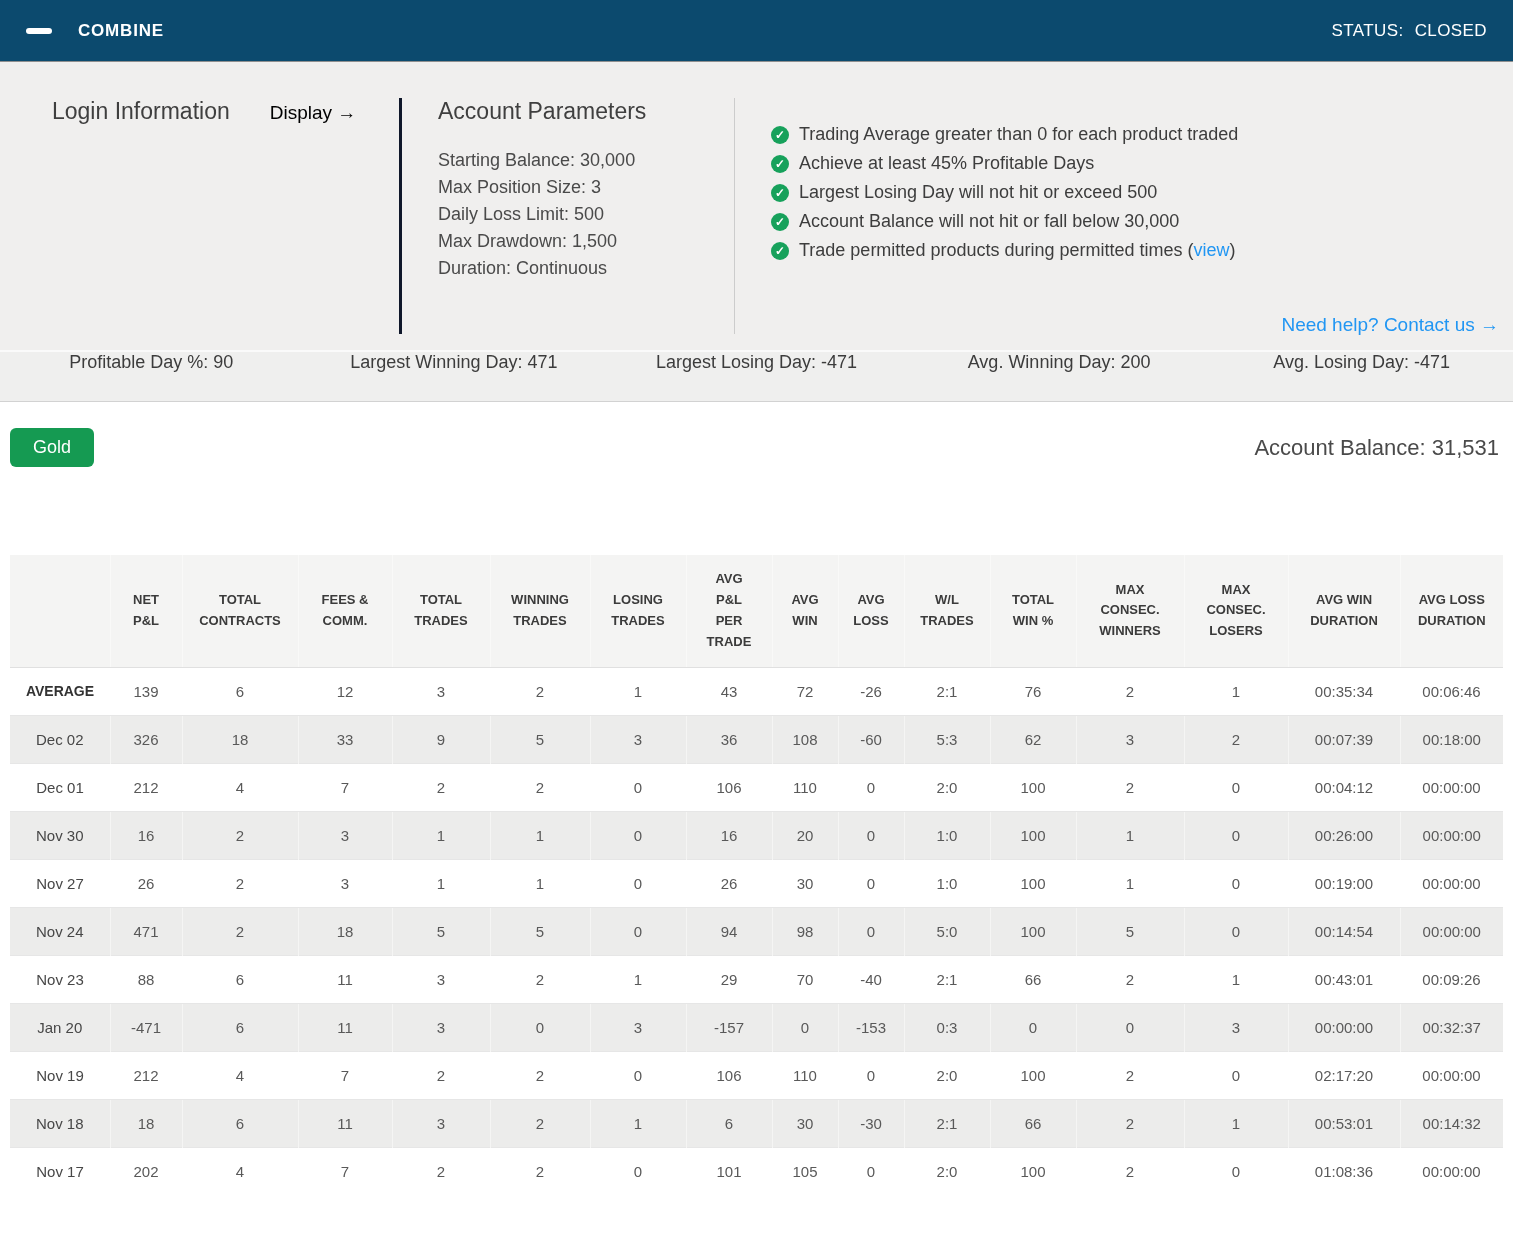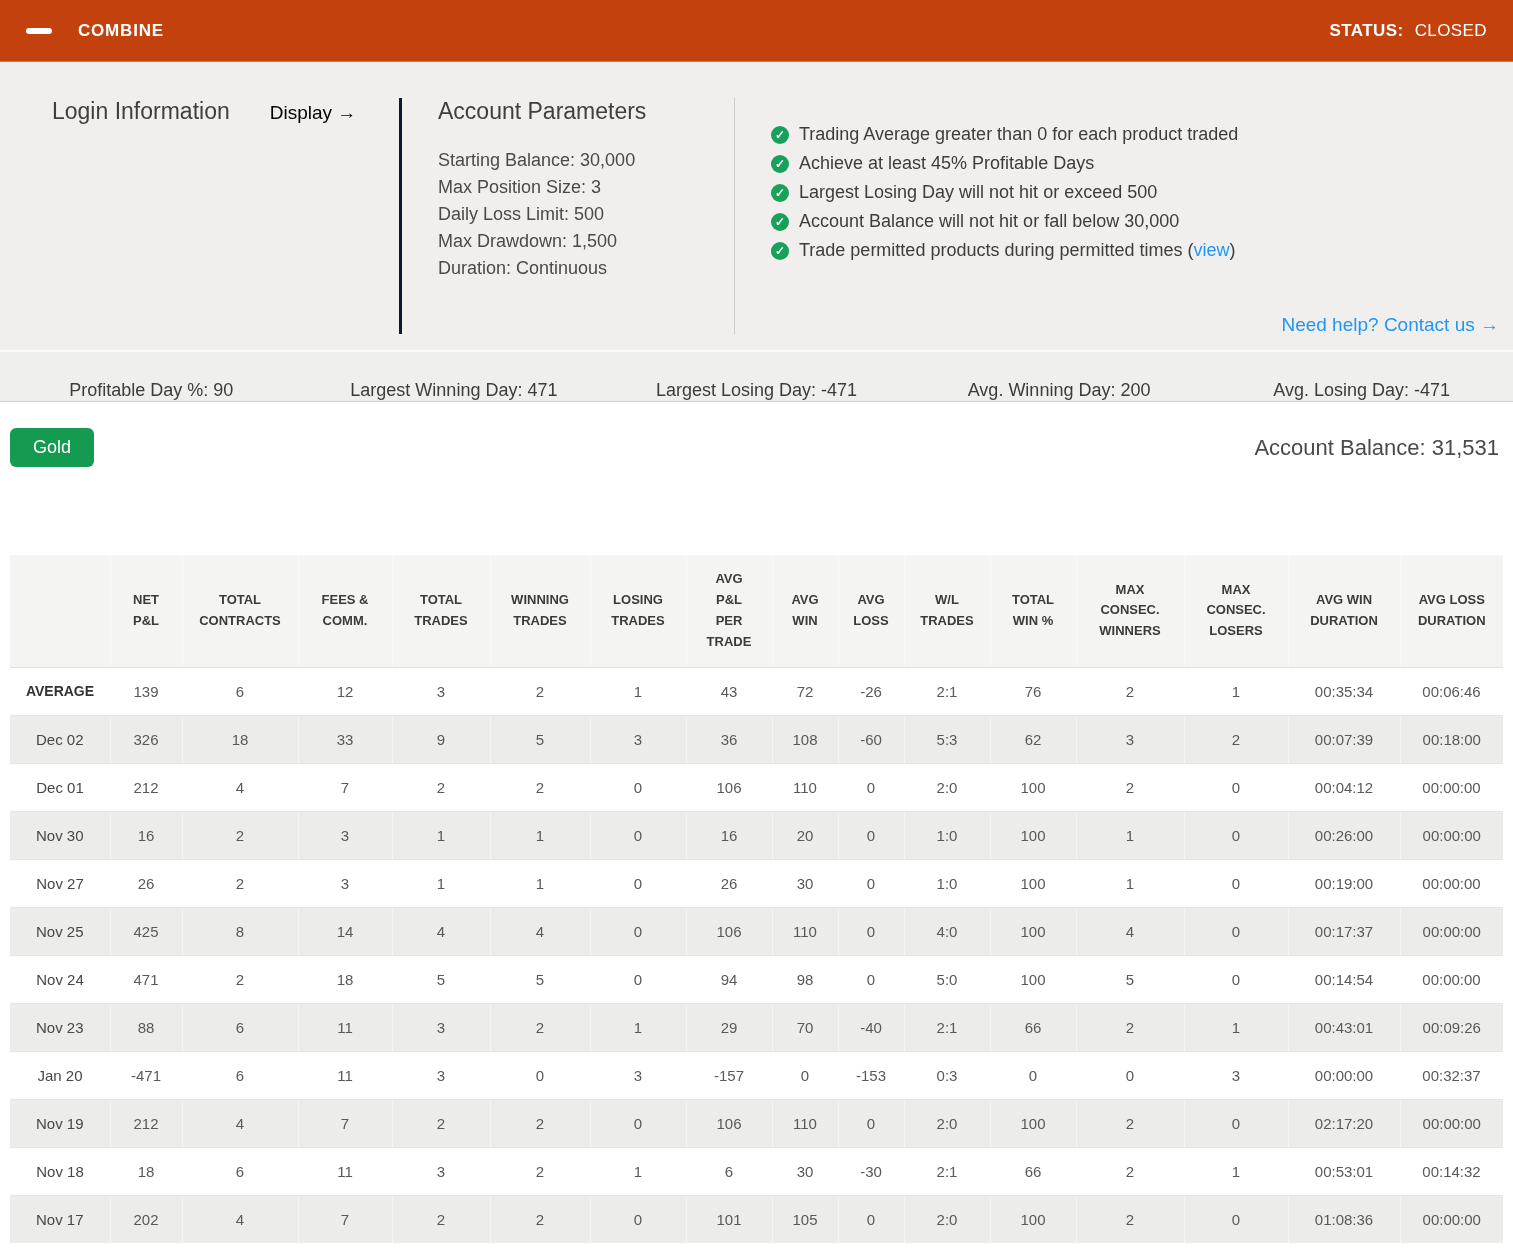--- a/index.html
+++ b/index.html
@@ -1,30 +1,30 @@
 <!DOCTYPE html>
 <html><head>
 <meta charset="utf-8">
 <style>
   * { margin: 0; padding: 0; box-sizing: border-box; }
   html, body { width: 1513px; background: #fff; font-family: "Liberation Sans", sans-serif; }
   body { height: 1249px; overflow: hidden; }
 
   
   .title-bar {
-    height: 62px; background: #c2410c; border-bottom: 1px solid #8f8f8f;
+    height: 62px; background: #0c4a6e; border-bottom: 1px solid #8f8f8f;
     display: flex; align-items: center; padding: 0 26px; color: #fff;
   }
   .minimize-icon {
     width: 26px; height: 6px; background: #fff; border-radius: 3px;
     margin-right: 26px; display: inline-block; cursor: pointer;
   }
   .title-text { font-size: 17px; font-weight: bold; letter-spacing: 0.8px; }
   .status-wrap { margin-left: auto; font-size: 17px; letter-spacing: 0.4px; }
-  .status-label { font-weight: bold; }
+  .status-label { font-weight: normal; }
   .status-value { font-weight: normal; margin-left: 6px; }
 
   
   .info-panel {
     background: #f0efee; position: relative; height: 290px;
     display: flex; padding: 36px 0 0 0; border-bottom: 2px solid #fafafa;
   }
   .panel-col { height: 236px; }
   .col-login { width: 375px; padding-left: 28px; margin-left: 24px; }
   .col-params { width: 335px; border-left: 3px solid #0f172a; padding-left: 36px; }
@@ -43,21 +43,21 @@
   }
   .view-link { color: #2196f3; text-decoration: none; cursor: pointer; }
   .help-link {
     position: absolute; right: 14px; bottom: 14px; color: #2196f3;
     font-size: 19px; text-decoration: none; cursor: pointer;
   }
 
   
   .stats-bar {
     height: 50px; background: #efefee; border-bottom: 1px solid #d2d2d2;
-    display: flex; align-items: flex-end;
+    display: flex; align-items: flex-start;
   }
   .stat-item { flex: 1; text-align: center; font-size: 18px; color: #3c3c3c; }
 
   
   .product-row {
     display: flex; justify-content: space-between; align-items: center;
     padding: 26px 14px 0 10px;
   }
   .product-button {
     background: #159a52; color: #fff; font-size: 18px; border: none;
@@ -280,38 +280,20 @@
         <td>30</td>
         <td>0</td>
         <td>1:0</td>
         <td>100</td>
         <td>1</td>
         <td>0</td>
         <td>00:19:00</td>
         <td>00:00:00</td>
       </tr>
       <tr>
-        <td class="row-label">Nov 25</td>
-        <td>425</td>
-        <td>8</td>
-        <td>14</td>
-        <td>4</td>
-        <td>4</td>
-        <td>0</td>
-        <td>106</td>
-        <td>110</td>
-        <td>0</td>
-        <td>4:0</td>
-        <td>100</td>
-        <td>4</td>
-        <td>0</td>
-        <td>00:17:37</td>
-        <td>00:00:00</td>
-      </tr>
-      <tr>
         <td class="row-label">Nov 24</td>
         <td>471</td>
         <td>2</td>
         <td>18</td>
         <td>5</td>
         <td>5</td>
         <td>0</td>
         <td>94</td>
         <td>98</td>
         <td>0</td>

